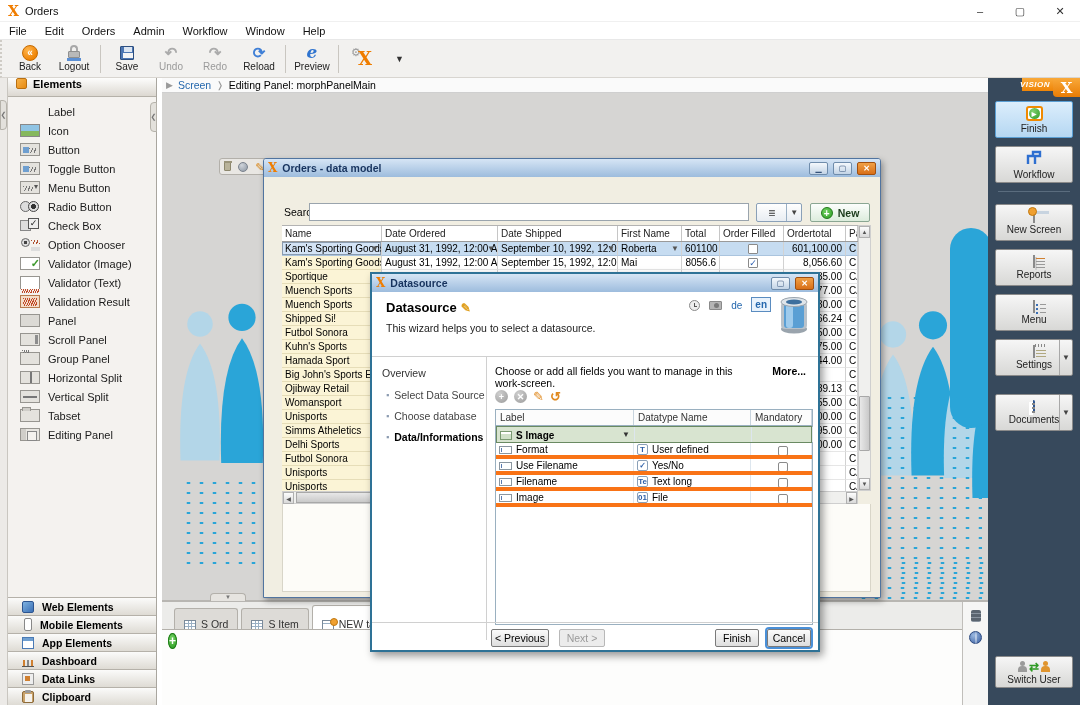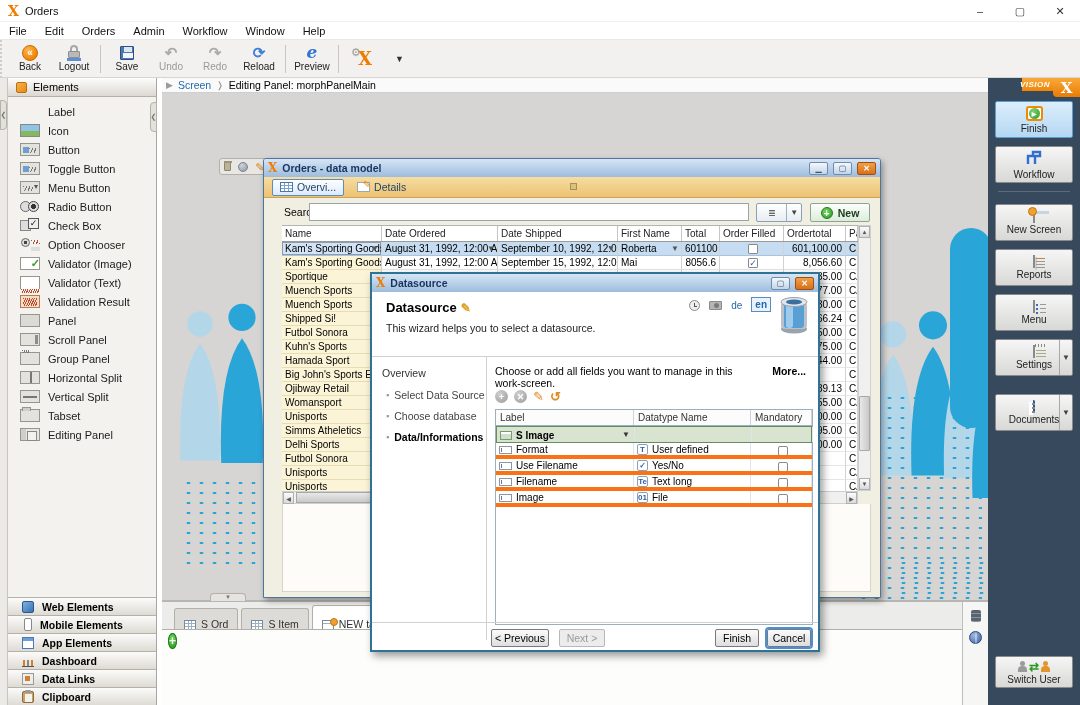--- a/index.html
+++ b/index.html
@@ -33,21 +33,21 @@
 .ic-reload{font-size:15px;font-weight:bold;color:#3f7fd6;line-height:14px;}
 .ic-e{font-family:"DejaVu Serif",serif;font-style:italic;font-weight:bold;font-size:17px;color:#2f74cf;line-height:15px;}
 .ic-xgear{position:relative;width:24px;height:20px;}
 .ic-xgear .x{position:absolute;left:5px;top:0;font-family:"DejaVu Serif",serif;font-weight:bold;font-size:18px;color:#ef7d00;line-height:20px;}
 .ic-xgear .g{position:absolute;left:-2px;top:-3px;font-size:11px;color:#9a9a9a;}
 .tcaret{margin-left:8px;color:#333;font-size:9px;}
 
 .leftstrip{position:absolute;left:0;top:78px;width:8px;height:627px;background:#eceae7;border-right:1px solid #c9c6c0;}
 .handle{position:absolute;background:#e3e1dc;border:1px solid #b5b2aa;color:#777;font-size:7px;display:flex;align-items:center;justify-content:center;}
 .elpanel{position:absolute;left:8px;top:78px;width:149px;height:627px;background:#f4f2ef;border-right:1px solid #a9a69f;}
-.elhead{height:19px;background:linear-gradient(#fdfdfc,#dcd8d1);border-bottom:1px solid #b5b1a9;display:flex;align-items:center;gap:6px;padding-left:8px;font-weight:normal;font-size:11px;}
+.elhead{height:19px;background:linear-gradient(#fdfdfc,#dcd8d1);border-bottom:1px solid #b5b1a9;display:flex;gap:6px;padding-left:8px;font-weight:bold;font-size:11px;}
 .cube{width:11px;height:11px;background:linear-gradient(135deg,#f6b24a,#e88b12);border:1px solid #b96f10;border-radius:2px;}
 .ellist{padding-top:5px;}
 .elitem{height:19px;display:flex;align-items:center;gap:8px;padding-left:12px;font-size:11px;color:#1a1a1a;}
 .ei{width:20px;height:13px;border:1px solid #979590;background:#e4e2dd;position:relative;flex:none;}
 .ei.nb{border:none;background:none;}
 .hatch{background:repeating-linear-gradient(115deg,#555 0 1px,transparent 1px 3px);}
 .ei-label{height:8px;margin-top:2px;}
 .ei-icon{background:linear-gradient(#8fc4e4 55%,#86b85e 45%);border:1px solid #888;}
 .ei-btn:before{content:"";position:absolute;left:2px;top:3px;width:6px;height:6px;background:#6f9fd0;}
 .ei-btn:after{content:"";position:absolute;right:2px;top:4px;width:8px;height:5px;background:repeating-linear-gradient(115deg,#777 0 1px,transparent 1px 3px);}
@@ -482,31 +482,20 @@
   </div>
 
   <div class="dmwin">
     <div class="wtbar">
       <span class="wx">X</span>
       <span class="wt">Orders - data model</span>
       <span class="wcbtn">▁</span>
       <span class="wcbtn">▢</span>
       <span class="wcbtn close">✕</span>
     </div>
-    <div class="dmtabs">
-      <div class="gripdot"></div>
-    <div class="dmtab active">
-          <span class="tico-grid"></span>
-          <span>Overvi...</span>
-        </div>
-        <div class="dmtab">
-          <span class="tico-pen"></span>
-          <span>Details</span>
-        </div>
-      </div>
     <div class="dmsearch">
       <span class="slab">Search</span>
       <input value="" style="">
       <div class="mbtn">
         <span class="mmain">≡</span>
         <span class="mdrop">▼</span>
       </div>
       <div class="newbtn">
         <span class="plus-circle">+</span>
         <span>New</span>

